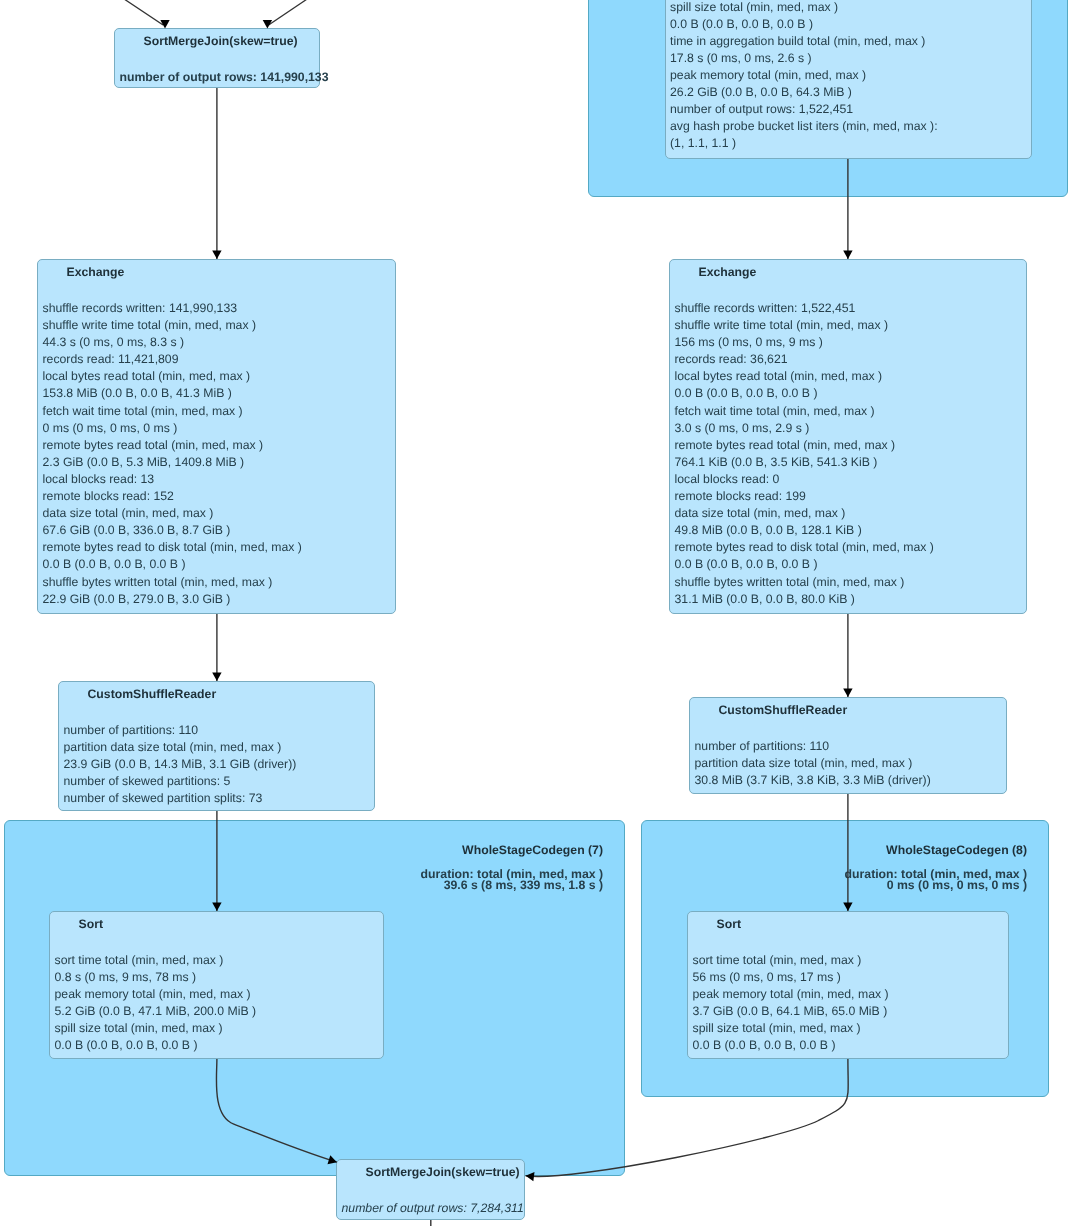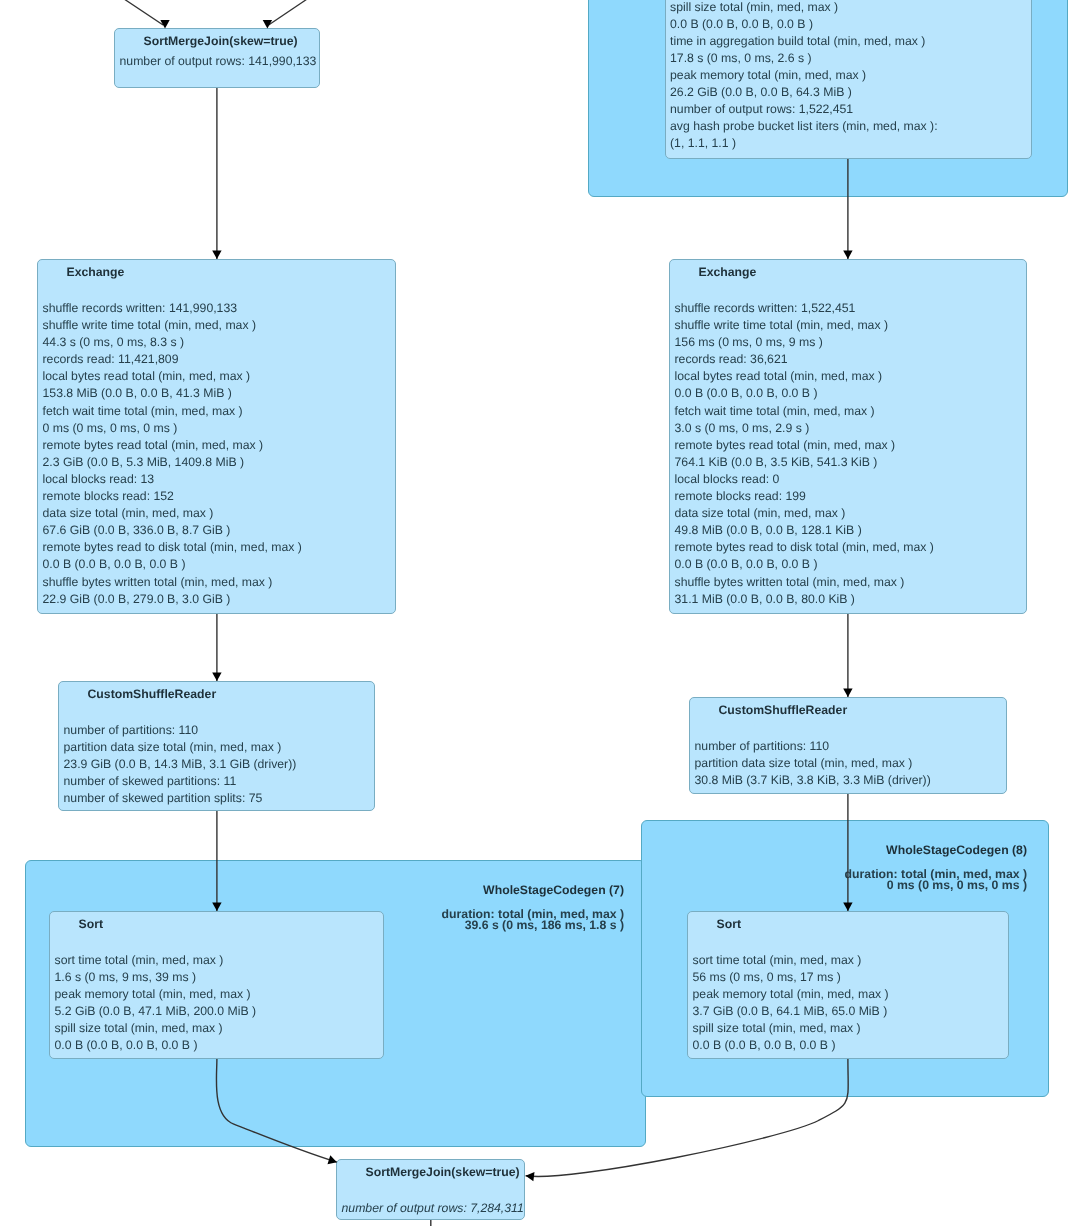--- a/index.html
+++ b/index.html
@@ -43,65 +43,65 @@
       <polygon points="847.9000244140625,911 843.2000244140625,902.6 852.6000244140625,902.6" fill="#000000"></polygon>
       <path d="M216.9,1059 C216.9,1076.8 211.8,1115.7 233.8,1124.1 S294.2,1148.8 336.9,1162.2" fill="none" stroke="#333333" stroke-width="1.4"></path>
       <polygon points="336.8999938964844,1162.199951171875 327.4737178245105,1164.148109126183 330.30832467596923,1155.1856873553857" fill="#000000"></polygon>
       <path d="M847.9,1059 C847.9,1105.3 853.4,1102.4 818.5,1120.5 S571.6,1182.6 525.6,1175.7" fill="none" stroke="#333333" stroke-width="1.4"></path>
       <polygon points="525.5999755859375,1175.699951171875 534.4974640108999,1172.0277992513165 533.3842646264688,1181.361650928438" fill="#000000"></polygon>
       <path d="M430.8,1220 L430.8,1232" fill="none" stroke="#333333" stroke-width="1.4"></path>
     </svg>
 <div class="cluster" style="left: 588px; top: -40px; width: 480px; height: 237px;">
     
   </div>
-    <div class="cluster" style="left: 25px; top: 820px; width: 621px; height: 287px; margin-top: 40px;">
+    <div class="cluster" style="left: 4px; top: 820px; width: 621px; height: 356px;">
     <div class="cluster-label" style="top: 22px; right: 21px;">
       <div class="cluster-title">WholeStageCodegen (7)</div>
       <div class="cluster-metrics">
           <div>duration: total (min, med, max )</div>
-          <div>39.6 s (0 ms, 186 ms, 1.8 s )</div>
+          <div>39.6 s (8 ms, 339 ms, 1.8 s )</div>
         </div>
     </div>
   </div>
     <div class="cluster" style="left: 641px; top: 820px; width: 408px; height: 277px;">
     <div class="cluster-label" style="top: 22px; right: 21px;">
       <div class="cluster-title">WholeStageCodegen (8)</div>
       <div class="cluster-metrics">
           <div>duration: total (min, med, max )</div>
           <div>0 ms (0 ms, 0 ms, 0 ms )</div>
         </div>
     </div>
   </div>
     <div class="node" style="left: 114px; top: 28px; width: 205.5px; height: 60px;">
     <div class="node-title">SortMergeJoin(skew=true)</div>
-    <div class="node-body" style="top: 24px;"><div>number of output rows: 141,990,133</div></div>
+    <div class="node-body" style="top: 40px; font-weight: bold;"><div>number of output rows: 141,990,133</div></div>
   </div>
     <div class="node" style="left: 664.5px; top: -8.3px; width: 367px; height: 167px;">
 
     <div class="node-body" style="top: 6px;"><div>spill size total (min, med, max )</div><div>0.0 B (0.0 B, 0.0 B, 0.0 B )</div><div>time in aggregation build total (min, med, max )</div><div>17.8 s (0 ms, 0 ms, 2.6 s )</div><div>peak memory total (min, med, max )</div><div>26.2 GiB (0.0 B, 0.0 B, 64.3 MiB )</div><div>number of output rows: 1,522,451</div><div>avg hash probe bucket list iters (min, med, max ):</div><div>(1, 1.1, 1.1 )</div></div>
   </div>
     <div class="node" style="left: 37px; top: 259px; width: 359px; height: 355px;">
     <div class="node-title">Exchange</div>
     <div class="node-body" style="top: 40px;"><div>shuffle records written: 141,990,133</div><div>shuffle write time total (min, med, max )</div><div>44.3 s (0 ms, 0 ms, 8.3 s )</div><div>records read: 11,421,809</div><div>local bytes read total (min, med, max )</div><div>153.8 MiB (0.0 B, 0.0 B, 41.3 MiB )</div><div>fetch wait time total (min, med, max )</div><div>0 ms (0 ms, 0 ms, 0 ms )</div><div>remote bytes read total (min, med, max )</div><div>2.3 GiB (0.0 B, 5.3 MiB, 1409.8 MiB )</div><div>local blocks read: 13</div><div>remote blocks read: 152</div><div>data size total (min, med, max )</div><div>67.6 GiB (0.0 B, 336.0 B, 8.7 GiB )</div><div>remote bytes read to disk total (min, med, max )</div><div>0.0 B (0.0 B, 0.0 B, 0.0 B )</div><div>shuffle bytes written total (min, med, max )</div><div>22.9 GiB (0.0 B, 279.0 B, 3.0 GiB )</div></div>
   </div>
     <div class="node" style="left: 669px; top: 259px; width: 358px; height: 355px;">
     <div class="node-title">Exchange</div>
     <div class="node-body" style="top: 40px;"><div>shuffle records written: 1,522,451</div><div>shuffle write time total (min, med, max )</div><div>156 ms (0 ms, 0 ms, 9 ms )</div><div>records read: 36,621</div><div>local bytes read total (min, med, max )</div><div>0.0 B (0.0 B, 0.0 B, 0.0 B )</div><div>fetch wait time total (min, med, max )</div><div>3.0 s (0 ms, 0 ms, 2.9 s )</div><div>remote bytes read total (min, med, max )</div><div>764.1 KiB (0.0 B, 3.5 KiB, 541.3 KiB )</div><div>local blocks read: 0</div><div>remote blocks read: 199</div><div>data size total (min, med, max )</div><div>49.8 MiB (0.0 B, 0.0 B, 128.1 KiB )</div><div>remote bytes read to disk total (min, med, max )</div><div>0.0 B (0.0 B, 0.0 B, 0.0 B )</div><div>shuffle bytes written total (min, med, max )</div><div>31.1 MiB (0.0 B, 0.0 B, 80.0 KiB )</div></div>
   </div>
     <div class="node" style="left: 58px; top: 681px; width: 317px; height: 130px;">
     <div class="node-title">CustomShuffleReader</div>
-    <div class="node-body" style="top: 40px;"><div>number of partitions: 110</div><div>partition data size total (min, med, max )</div><div>23.9 GiB (0.0 B, 14.3 MiB, 3.1 GiB (driver))</div><div>number of skewed partitions: 11</div><div>number of skewed partition splits: 75</div></div>
+    <div class="node-body" style="top: 40px;"><div>number of partitions: 110</div><div>partition data size total (min, med, max )</div><div>23.9 GiB (0.0 B, 14.3 MiB, 3.1 GiB (driver))</div><div>number of skewed partitions: 5</div><div>number of skewed partition splits: 73</div></div>
   </div>
     <div class="node" style="left: 689px; top: 697px; width: 318px; height: 97px;">
     <div class="node-title">CustomShuffleReader</div>
     <div class="node-body" style="top: 40px;"><div>number of partitions: 110</div><div>partition data size total (min, med, max )</div><div>30.8 MiB (3.7 KiB, 3.8 KiB, 3.3 MiB (driver))</div></div>
   </div>
     <div class="node" style="left: 49px; top: 911px; width: 335px; height: 148px;">
     <div class="node-title">Sort</div>
-    <div class="node-body" style="top: 40px;"><div>sort time total (min, med, max )</div><div>1.6 s (0 ms, 9 ms, 39 ms )</div><div>peak memory total (min, med, max )</div><div>5.2 GiB (0.0 B, 47.1 MiB, 200.0 MiB )</div><div>spill size total (min, med, max )</div><div>0.0 B (0.0 B, 0.0 B, 0.0 B )</div></div>
+    <div class="node-body" style="top: 40px;"><div>sort time total (min, med, max )</div><div>0.8 s (0 ms, 9 ms, 78 ms )</div><div>peak memory total (min, med, max )</div><div>5.2 GiB (0.0 B, 47.1 MiB, 200.0 MiB )</div><div>spill size total (min, med, max )</div><div>0.0 B (0.0 B, 0.0 B, 0.0 B )</div></div>
   </div>
     <div class="node" style="left: 687px; top: 911px; width: 322px; height: 148px;">
     <div class="node-title">Sort</div>
     <div class="node-body" style="top: 40px;"><div>sort time total (min, med, max )</div><div>56 ms (0 ms, 0 ms, 17 ms )</div><div>peak memory total (min, med, max )</div><div>3.7 GiB (0.0 B, 64.1 MiB, 65.0 MiB )</div><div>spill size total (min, med, max )</div><div>0.0 B (0.0 B, 0.0 B, 0.0 B )</div></div>
   </div>
     <div class="node" style="left: 336px; top: 1159px; width: 189px; height: 61px;">
     <div class="node-title">SortMergeJoin(skew=true)</div>
     <div class="node-body" style="top: 40px; font-style: italic;"><div>number of output rows: 7,284,311</div></div>
   </div>
   </div>

